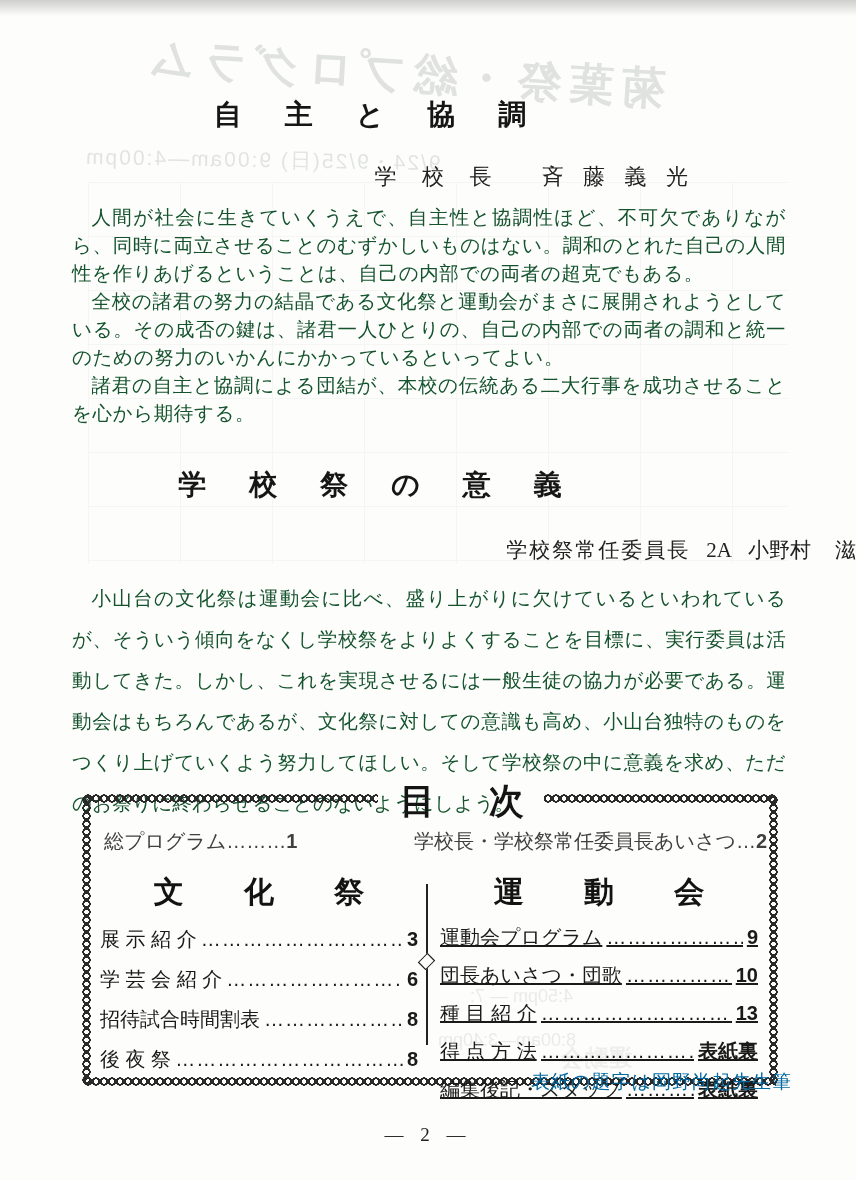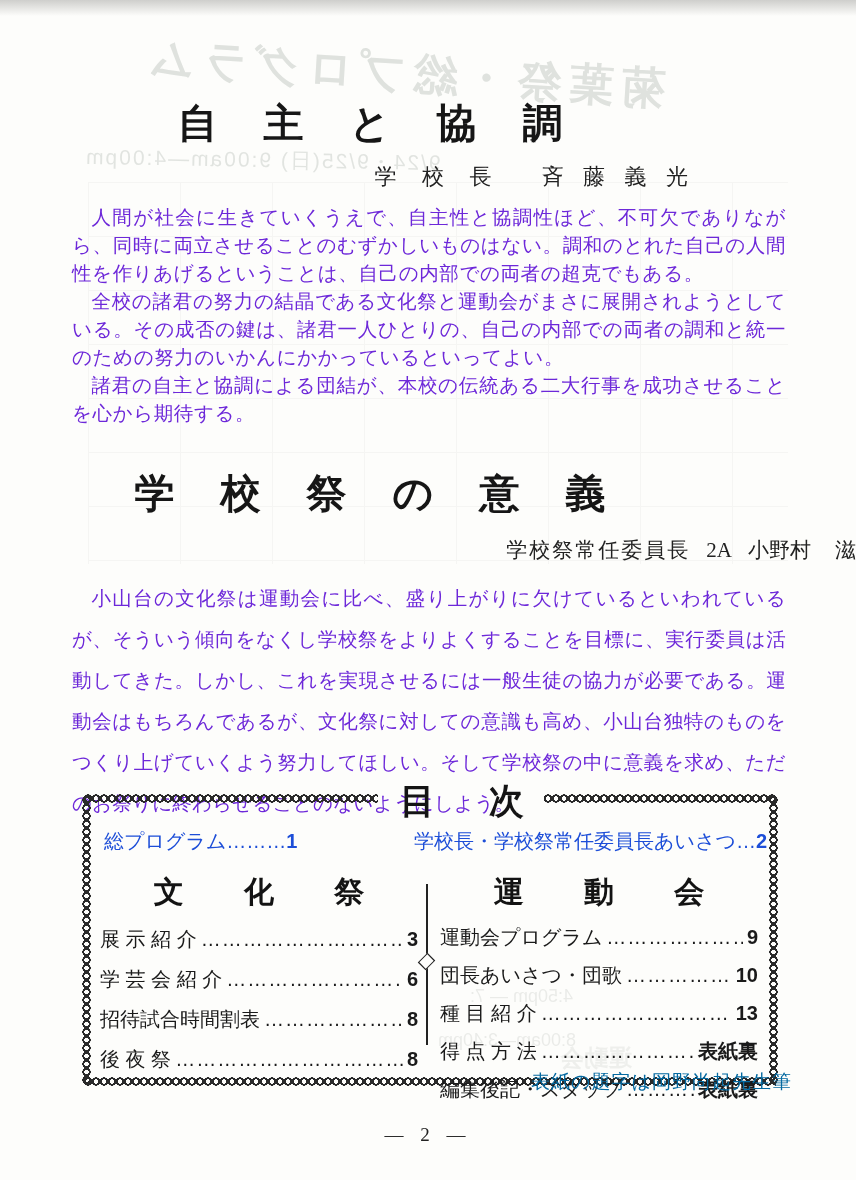--- a/index.html
+++ b/index.html
@@ -20,33 +20,33 @@
   .st-grid{left:88px;top:182px;width:700px;height:382px;opacity:.05;
     background-image:linear-gradient(#6e756e 1px,transparent 1px),
                      linear-gradient(90deg,#6e756e 1px,transparent 1px);
     background-size:92px 54px;}
   .st-f1{left:470px;top:986px;font-size:18px;transform:scaleX(-1);opacity:.16;color:#8a918a;}
   .st-f2{left:438px;top:1030px;font-size:18px;transform:scaleX(-1);opacity:.16;color:#8a918a;}
   .st-f3{left:560px;top:1042px;font-size:24px;font-weight:700;transform:scaleX(-1);opacity:.12;color:#8a918a;}
   
   .content{position:absolute;inset:0;z-index:1;}
   .h1{position:absolute;left:0;width:740px;text-align:center;
-    font-weight:700;font-size:40px;letter-spacing:18px;text-indent:18px;color:#161616;}
+    font-weight:700;font-size:28px;letter-spacing:18px;text-indent:18px;color:#161616;}
   .h1.first{top:96px;}
   .h1.second{top:466px;}
   .byline{position:absolute;left:0;width:856px;display:flex;justify-content:flex-end;
     align-items:baseline;font-size:22px;color:#222;}
   .byline1{top:162px;padding-right:161px;box-sizing:border-box;gap:40px;}
   .byline1 .role{letter-spacing:10px;}
   .byline1 .name{letter-spacing:7px;}
   .byline2{top:536px;box-sizing:border-box;gap:16px;font-size:21px;}
   .byline2 .role{letter-spacing:2px;}
   .byline2 .name2{margin-left:8px;}
   .bodytext{position:absolute;left:72px;width:714px;text-align:justify;
-    font-size:19.5px;line-height:28px;color:#6d28d9;}
+    font-size:19.5px;line-height:28px;color:#14532d;}
   .bodytext p{margin:0;text-indent:1em;letter-spacing:.6px;}
   .body1{top:204px;}
   .body2{top:578px;line-height:41px;}
   .body2 p{letter-spacing:.2px;}
   
   .toc{position:absolute;left:78px;top:788px;width:704px;height:304px;}
   .chain{position:absolute;background-repeat:repeat;}
   .chain.h{height:13px;
     background-image:radial-gradient(circle 4.5px at 50% 50%,transparent 0 2.3px,#2a2a2a 2.4px 4.1px,transparent 4.3px);
     background-size:8px 13px;}
@@ -55,34 +55,34 @@
     background-size:13px 8px;}
   .chain.top-left{left:6px;top:4px;width:294px;}
   .chain.top-right{left:466px;top:4px;width:232px;}
   .chain.bottom{left:6px;top:287px;width:692px;}
   .chain.left{left:2px;top:8px;height:288px;}
   .chain.right{left:689px;top:8px;height:288px;}
   .toc-title{position:absolute;left:300px;top:-10px;width:170px;text-align:left;
     font-family:"Liberation Sans","DejaVu Sans",sans-serif;
     font-weight:700;font-size:35px;letter-spacing:22px;text-indent:22px;color:#141414;}
   .toc-toprow-item{position:absolute;top:40px;
-    font-family:"Liberation Sans","DejaVu Sans",sans-serif;font-size:20px;color:#1d4ed8;}
+    font-family:"Liberation Sans","DejaVu Sans",sans-serif;font-size:20px;color:#404040;}
   .toc-toprow-item.l{left:26px;}
   .toc-toprow-item.r{left:336px;}
   .toc-toprow-item .pg{font-weight:700;}
   .toc-col{position:absolute;top:84px;font-family:"Liberation Sans","DejaVu Sans",sans-serif;}
   .toc-col.left{left:22px;width:318px;}
   .toc-col.right{left:362px;width:318px;}
   .toc-col-header{text-align:center;font-weight:700;font-size:30px;
     letter-spacing:26px;text-indent:26px;color:#131313;}
   .toc-col.left .toc-col-header{margin-bottom:8px;}
   .toc-col.right .toc-col-header{margin-bottom:8px;}
   .toc-item{display:flex;align-items:baseline;font-size:20px;color:#1a1a1a;}
   .toc-col.left .toc-item{margin-top:13px;}
-  .toc-col.right .toc-item{margin-top:11px;}
+  .toc-col.right .toc-item{margin-top:11px;text-decoration:underline;}
   .toc-item .leader{flex:1;overflow:hidden;white-space:nowrap;margin:0 4px;letter-spacing:1px;}
   .toc-item .pg{font-weight:700;text-align:right;}
   .toc-divider{position:absolute;left:348px;top:96px;width:2px;height:161px;background:#222;}
   .toc-diamond{position:absolute;left:343px;top:168px;width:9px;height:9px;
     background:#fdfdfb;border:1.6px solid #222;transform:rotate(45deg) scaleY(1.25);}
   
   .footer-note{position:absolute;top:1069px;right:64px;font-size:19px;letter-spacing:1px;color:#0369a1;}
   .page-number{position:absolute;top:1124px;left:0;width:856px;text-align:center;
     font-size:19px;letter-spacing:6px;color:#222;}
 </style>

